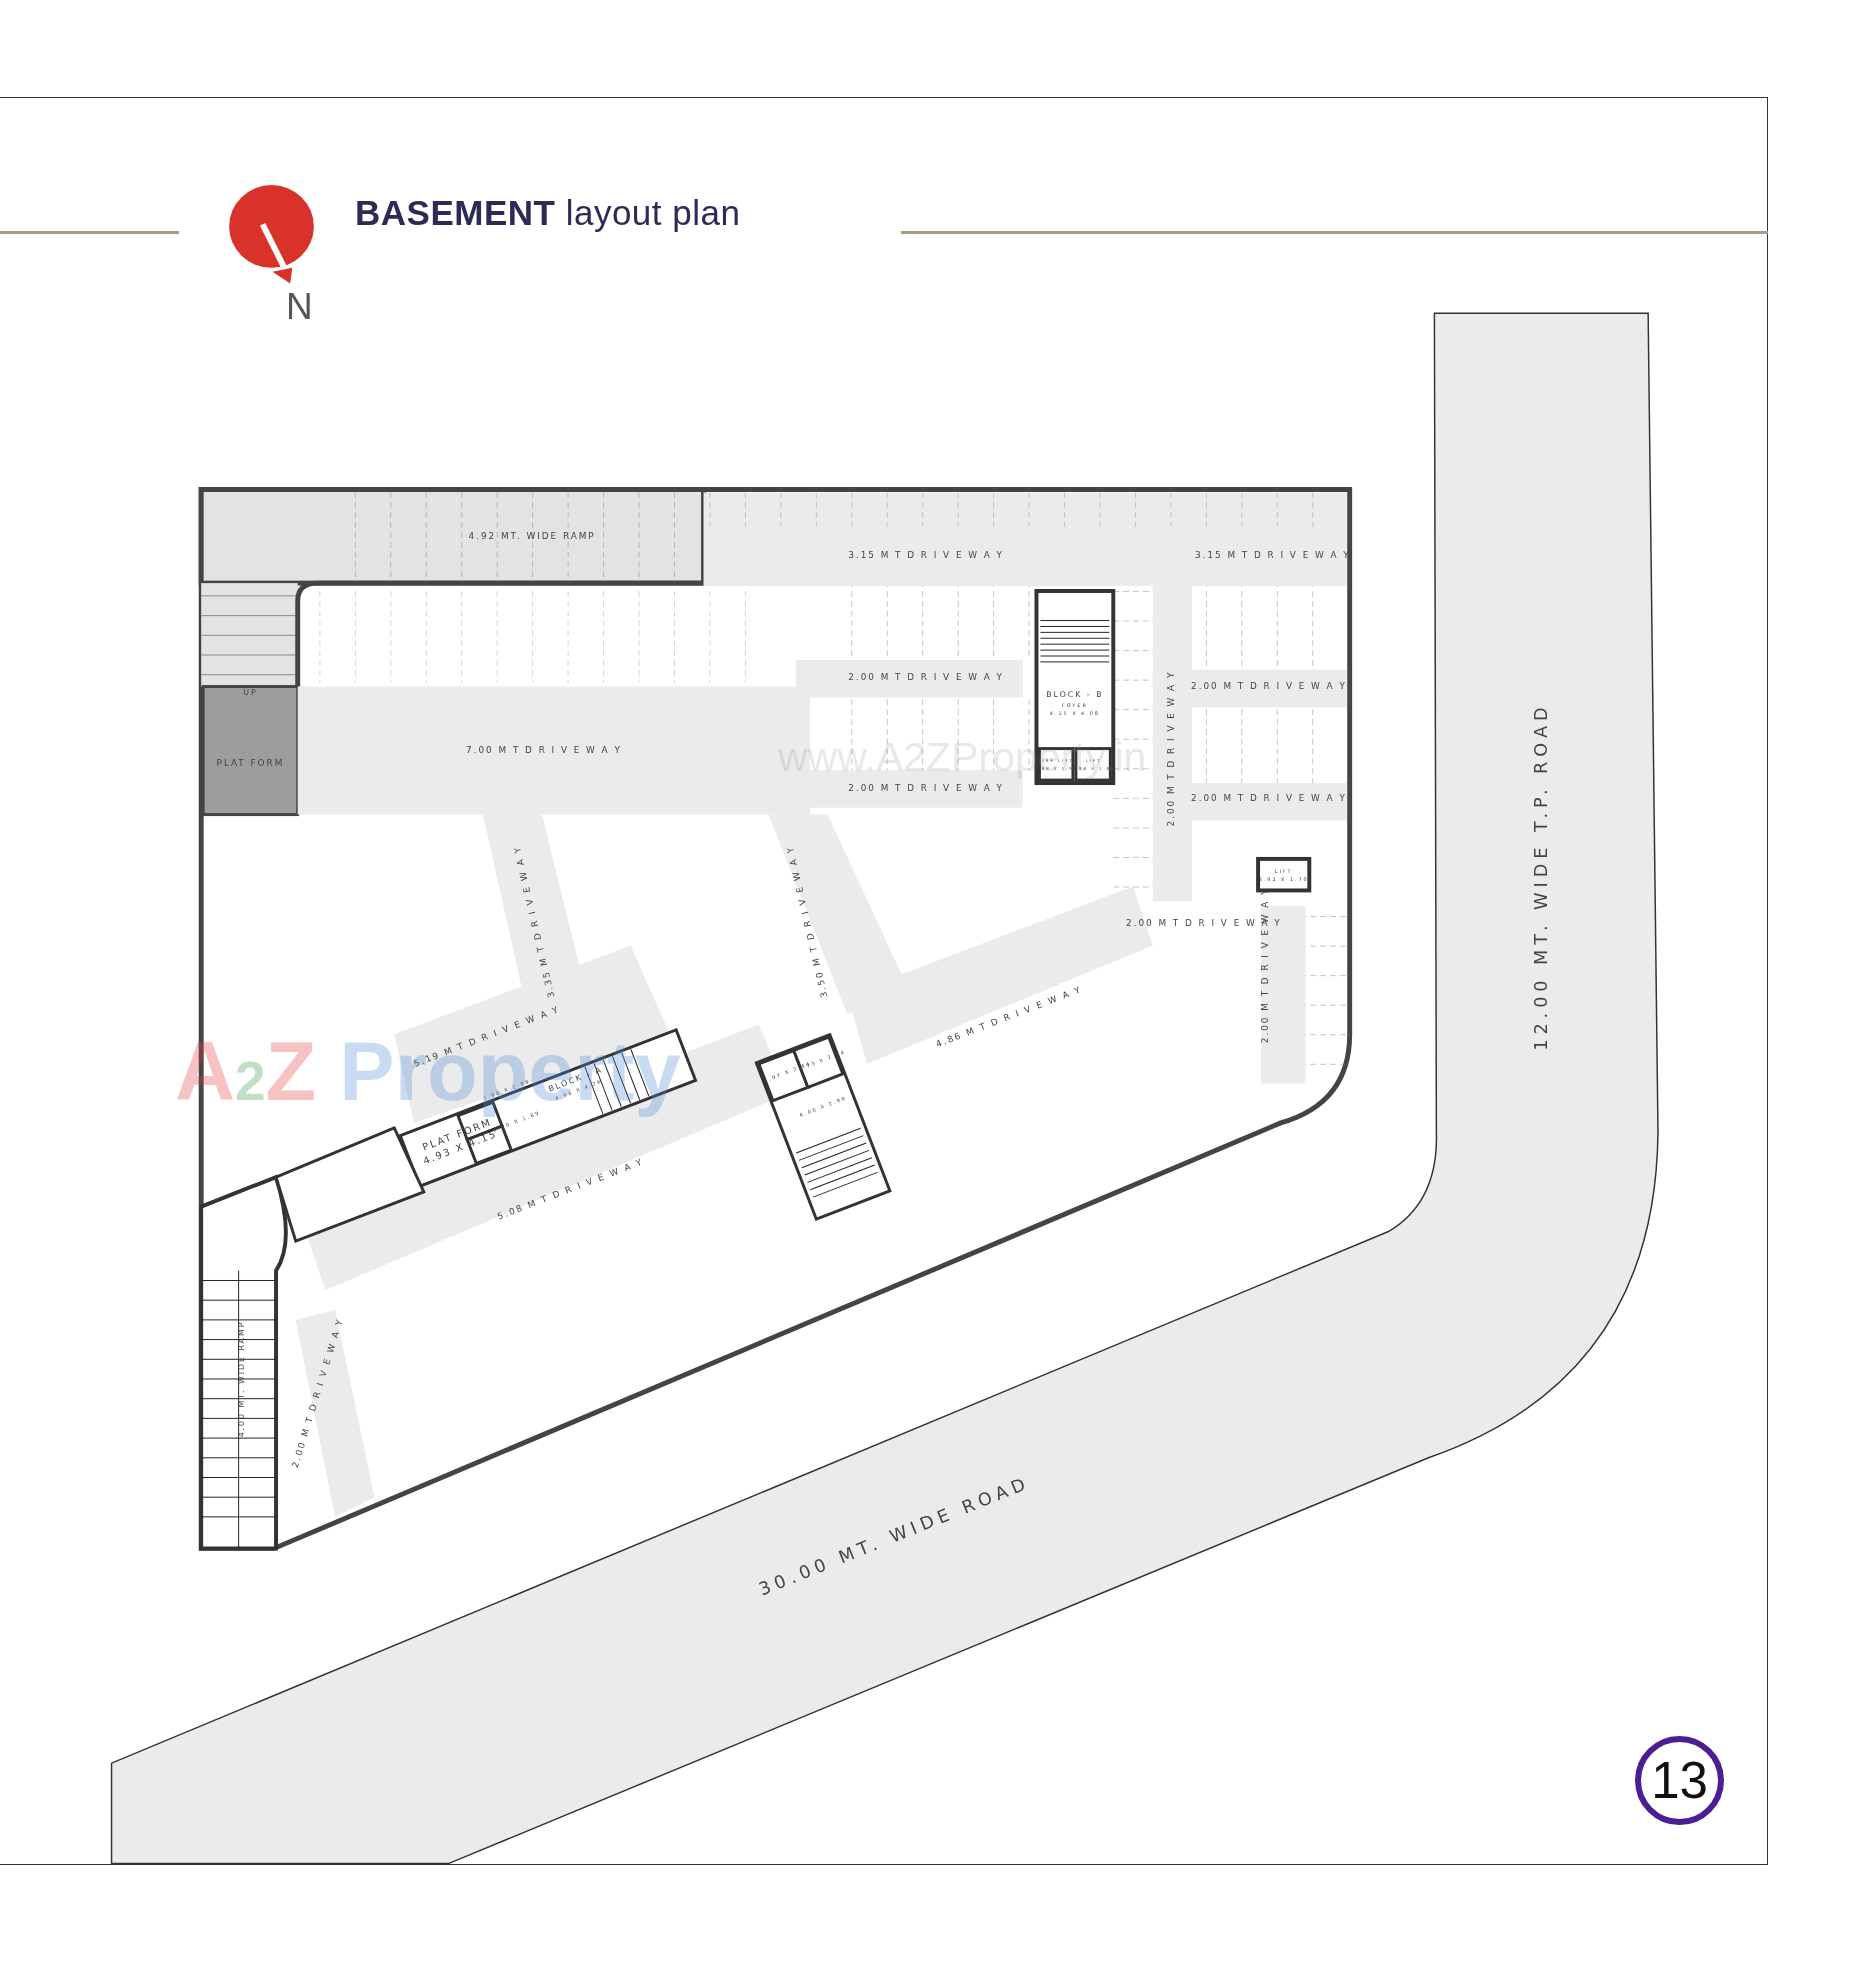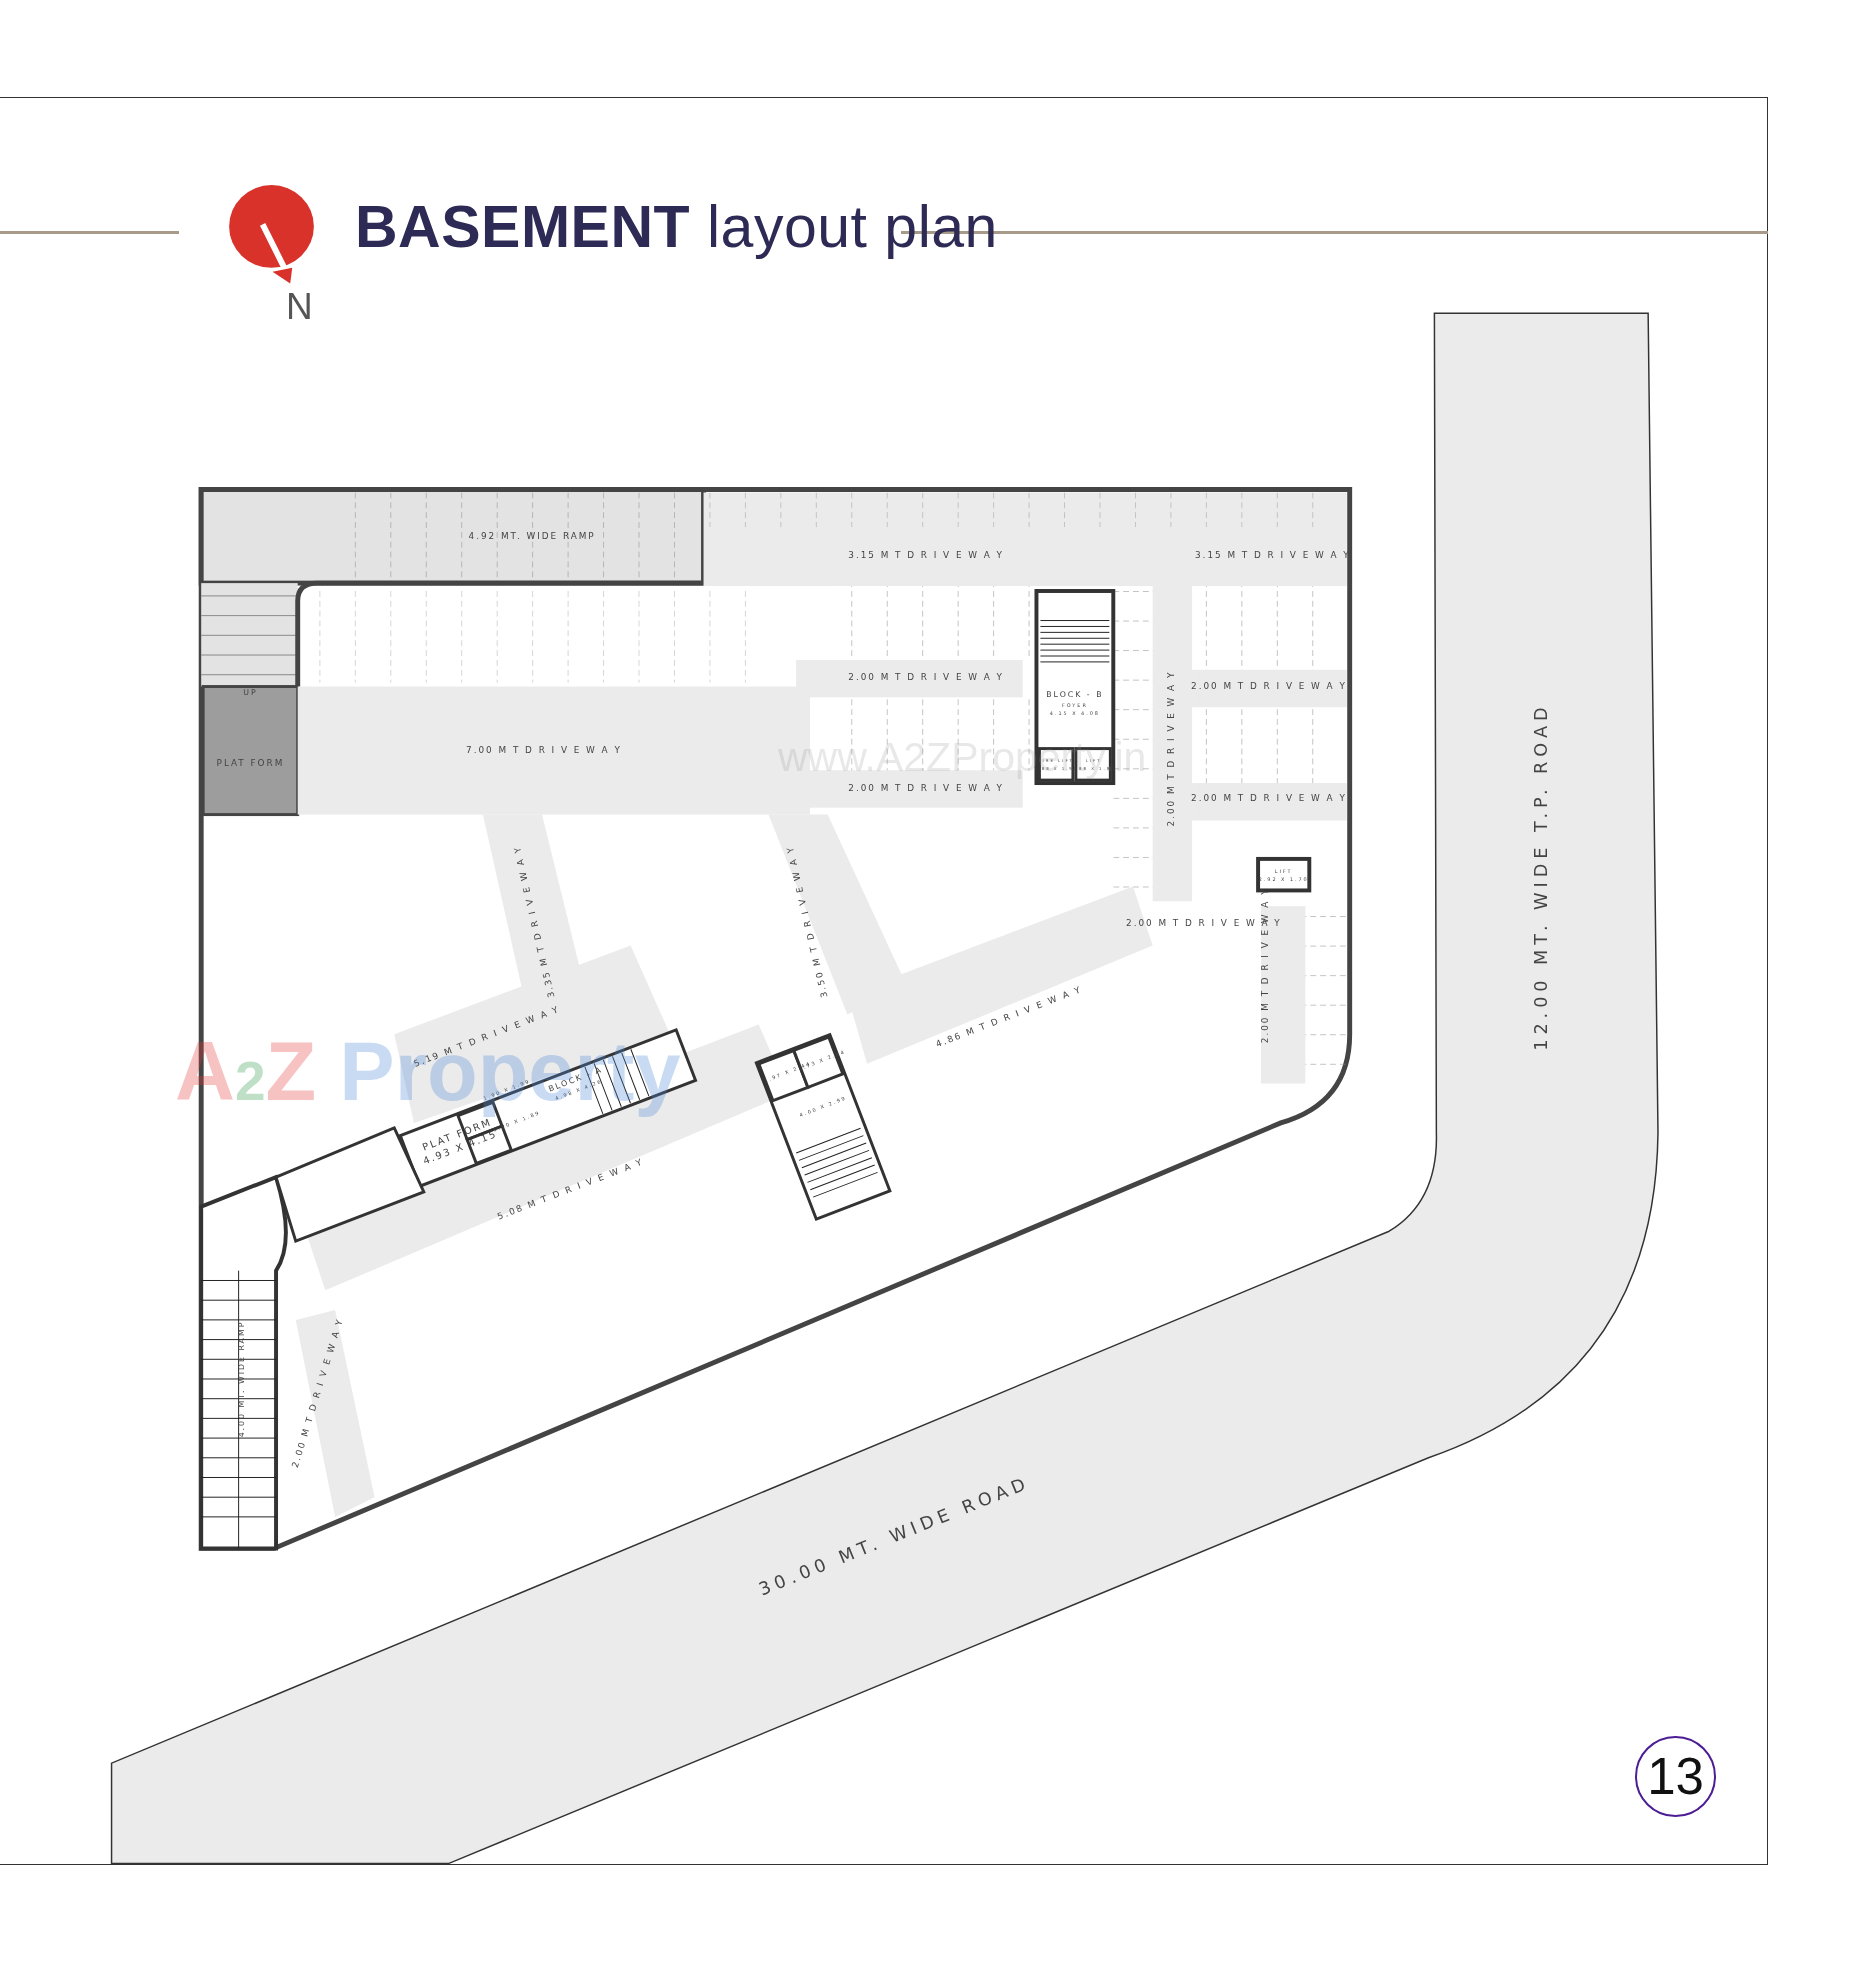--- a/index.html
+++ b/index.html
@@ -1,26 +1,26 @@
 <!DOCTYPE html>
 <html><head>
 <meta charset="utf-8">
 <style>
   html,body{margin:0;padding:0;background:#fff;}
   body{width:1871px;height:1969px;position:relative;overflow:hidden;font-family:"Liberation Sans",sans-serif;}
   .frame{position:absolute;left:0;top:97px;width:1768px;height:1768px;border:1.5px solid #333;border-left:none;box-sizing:border-box;}
   .rule{position:absolute;height:3px;background:#a89a88;}
-  .title{position:absolute;left:355px;top:193px;font-size:59px;color:#2d2a55;white-space:nowrap;letter-spacing:0.5px;text-align:center;}
+  .title{position:absolute;left:355px;top:193px;font-size:35px;color:#2d2a55;white-space:nowrap;letter-spacing:0.5px;text-align:center;}
   .title b{font-weight:700;}
   .title span.light{font-weight:400;}
   .north{position:absolute;left:227px;top:185px;width:89px;height:138px;}
   .north-n{position:absolute;left:286px;top:286px;font-size:37px;color:#555;}
   svg.plan{position:absolute;left:0;top:0;}
   .lbl{font-family:"DejaVu Sans",sans-serif;fill:#444;letter-spacing:2px;}
-  .page-num{position:absolute;left:1635px;top:1736px;width:77px;height:77px;border:2px solid #4c1d95;border-radius:50%;display:flex;align-items:center;justify-content:center;font-size:51px;color:#111;font-family:"Liberation Sans",sans-serif;}
+  .page-num{position:absolute;left:1635px;top:1736px;width:77px;height:77px;border:6px solid #4c1d95;border-radius:50%;display:flex;align-items:center;justify-content:center;font-size:51px;color:#111;font-family:"Liberation Sans",sans-serif;}
   .wm-site{position:absolute;left:778px;top:734px;font-size:41px;color:rgba(150,150,150,0.22);font-family:"Liberation Sans",sans-serif;white-space:nowrap;}
   .wm-brand{position:absolute;left:175px;top:1024px;font-size:83px;font-weight:700;white-space:nowrap;opacity:0.3;font-family:"Liberation Sans",sans-serif;}
 </style>
 </head>
 <body>
 
 <div class="frame"></div>
 <div class="rule" style="left:0;top:231px;width:179px;"></div>
 <div class="rule" style="left:901px;top:231px;width:867px;"></div>
 

